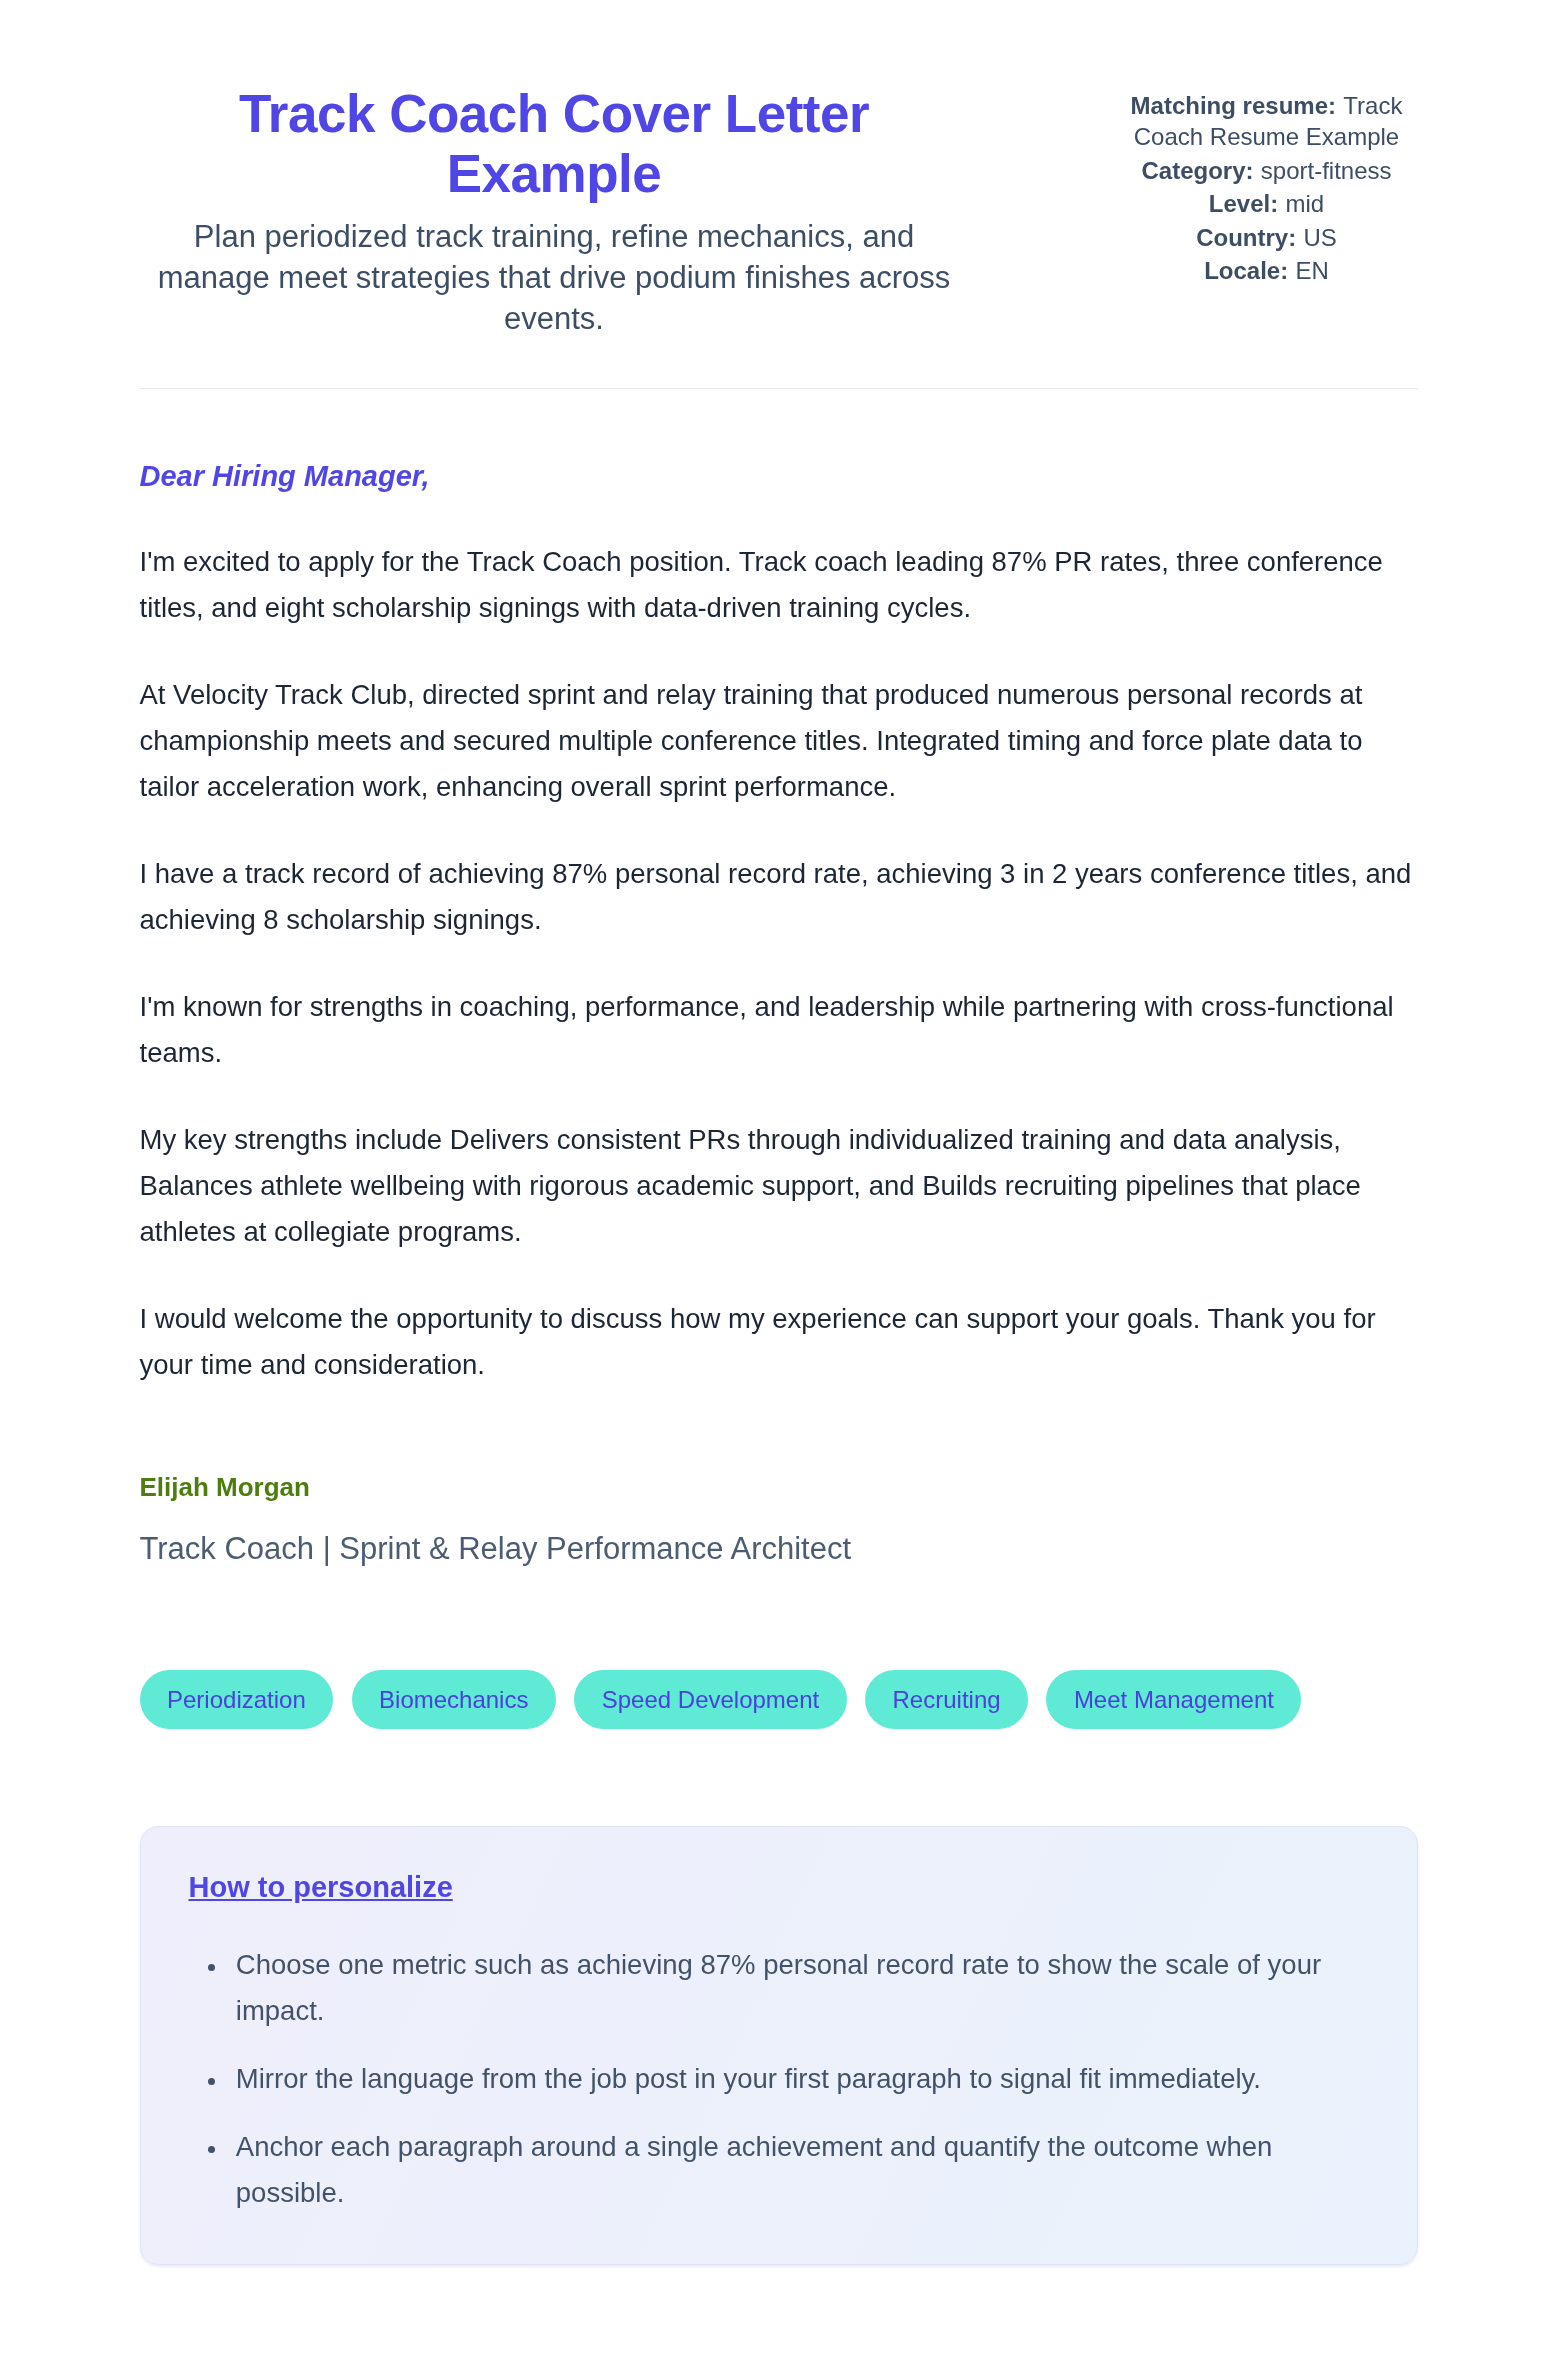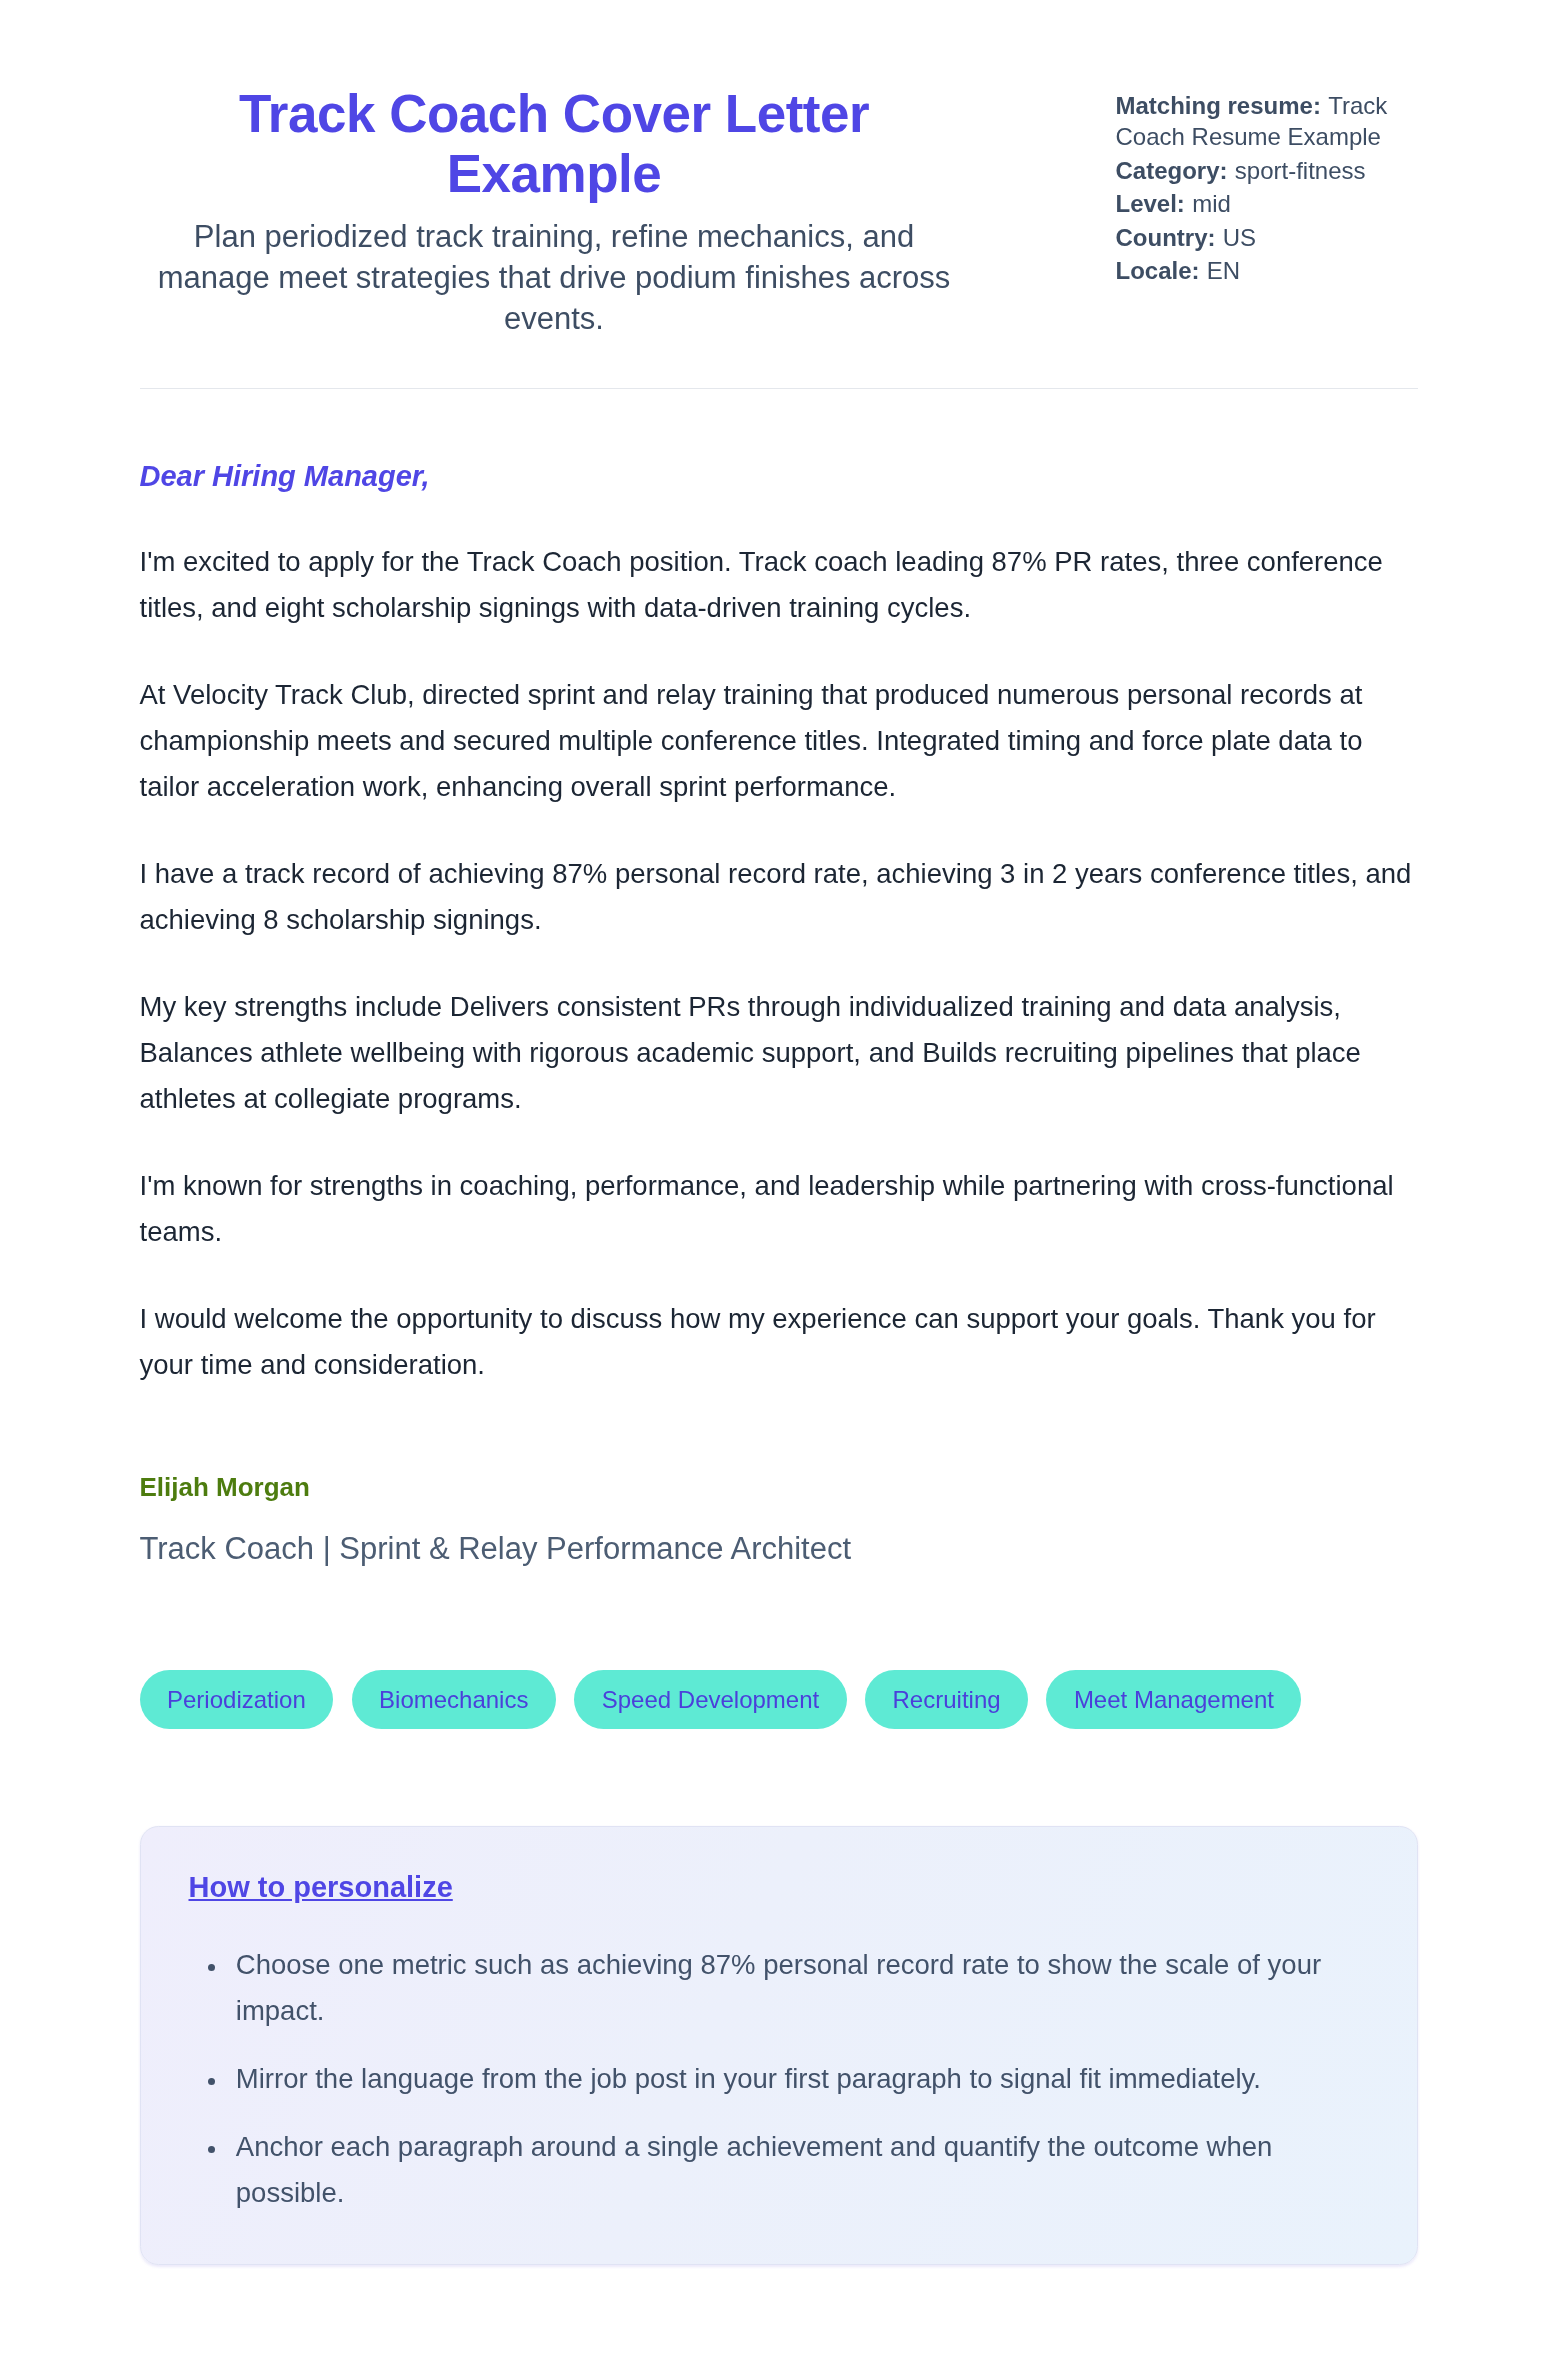--- a/index.html
+++ b/index.html
@@ -27,21 +27,21 @@
   }
   .subtitle {
     margin-top: 13px;
     font-size: 31px;
     line-height: 1.32;
     font-weight: 400;
     color: #3d4d63;
   }
   .meta {
     width: 302px;
-    text-align: left;
+    text-align: center;
     font-size: 24px;
     line-height: 1.32;
     color: #3d4d63;
     padding-top: 5.5px;
   }
   .meta-row { margin-bottom: 1.8px; }
   .meta-label { font-weight: 700; margin-right: 7.3px; }
 
   .divider {
     border: none;
@@ -141,22 +141,22 @@
     </aside>
   </header>
 
   <hr class="divider">
 
   <section class="letter">
     <p class="greeting">Dear Hiring Manager,</p>
     <p class="para">I'm excited to apply for the Track Coach position. Track coach leading 87% PR rates, three conference titles, and eight scholarship signings with data-driven training cycles.</p>
     <p class="para">At Velocity Track Club, directed sprint and relay training that produced numerous personal records at championship meets and secured multiple conference titles. Integrated timing and force plate data to tailor acceleration work, enhancing overall sprint performance.</p>
     <p class="para">I have a track record of achieving 87% personal record rate, achieving 3 in 2 years conference titles, and achieving 8 scholarship signings.</p>
+    <p class="para">I'm known for strengths in coaching, performance, and leadership while partnering with cross-functional teams.</p>
     <p class="para">My key strengths include Delivers consistent PRs through individualized training and data analysis, Balances athlete wellbeing with rigorous academic support, and Builds recruiting pipelines that place athletes at collegiate programs.</p>
-    <p class="para">I'm known for strengths in coaching, performance, and leadership while partnering with cross-functional teams.</p>
     <p class="para">I would welcome the opportunity to discuss how my experience can support your goals. Thank you for your time and consideration.</p>
     <p class="sig-name">Elijah Morgan</p>
     <p class="sig-title">Track Coach | Sprint &amp; Relay Performance Architect</p>
   </section>
 
   <div class="tags">
     <span class="tag">Periodization</span>
     <span class="tag">Biomechanics</span>
     <span class="tag">Speed Development</span>
     <span class="tag">Recruiting</span>

